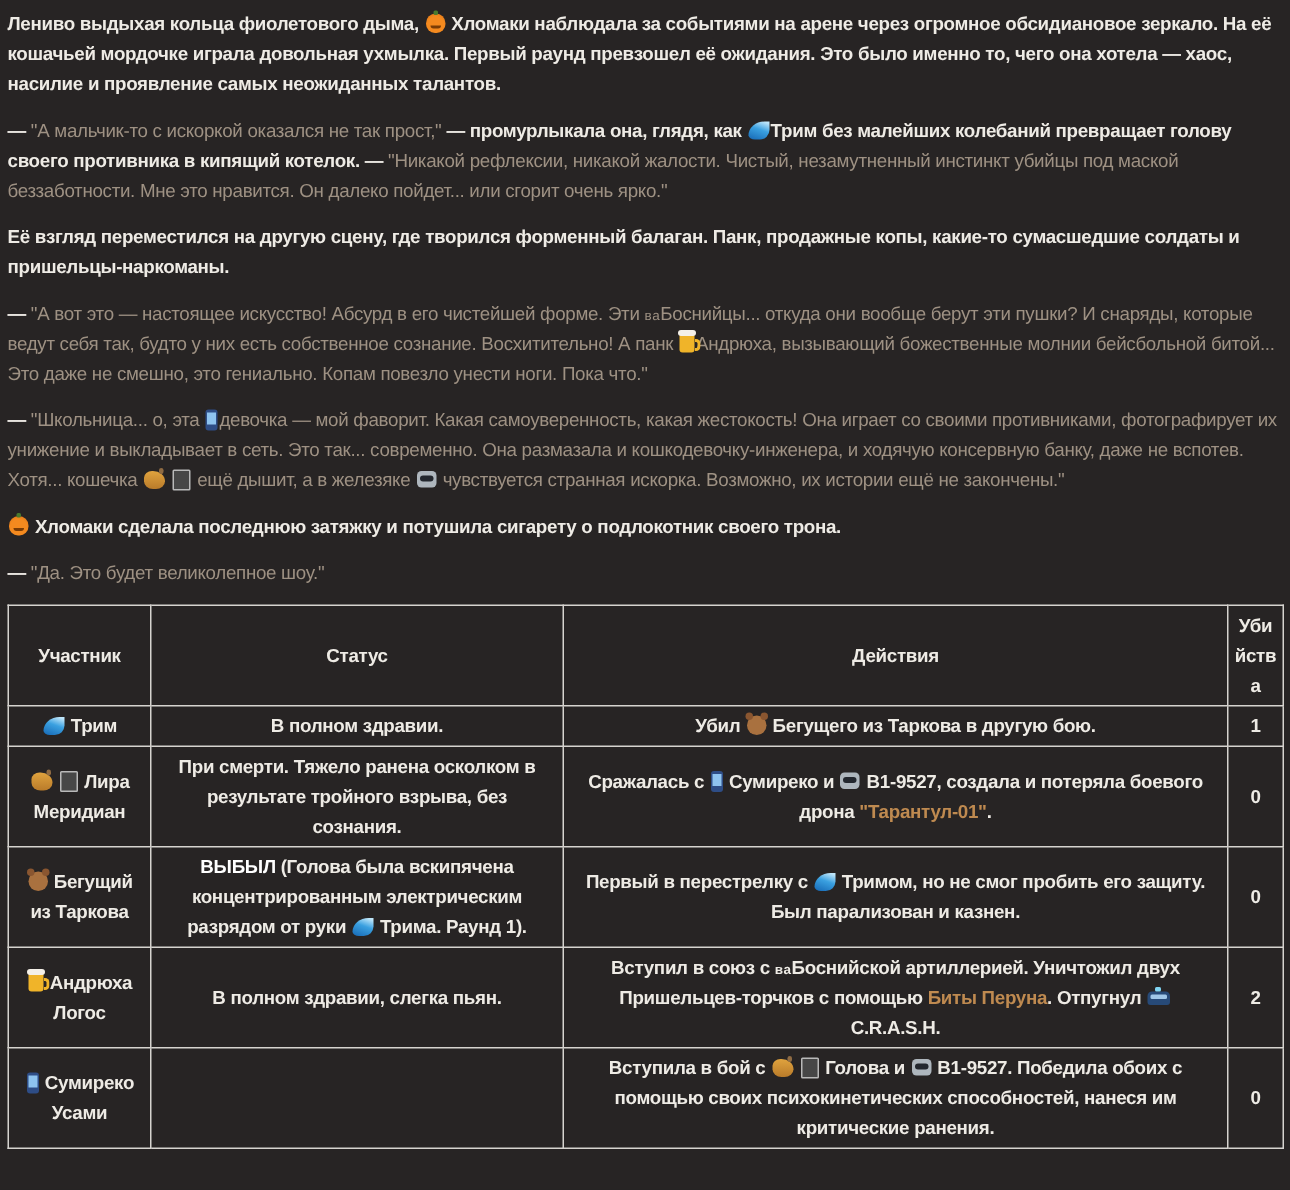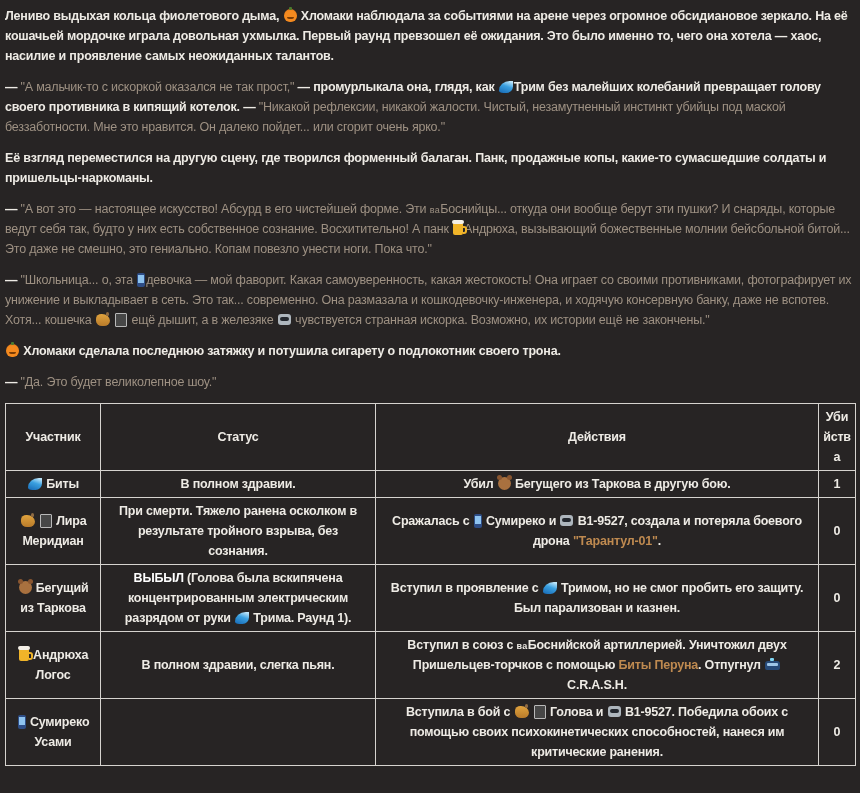--- a/index.html
+++ b/index.html
@@ -93,35 +93,35 @@
     <thead>
       <tr>
         <th>Участник</th>
         <th>Статус</th>
         <th>Действия</th>
         <th class="c-kills">Убийства</th>
       </tr>
     </thead>
     <tbody>
       <tr>
-        <td><span class="icon icon-wave"></span><span> Биты</span></td>
+        <td><span class="icon icon-wave"></span><span> Трим</span></td>
         <td><span>В полном здравии.</span></td>
         <td><span>Убил </span><span class="icon icon-bear"></span><span> Бегущего из Таркова в другую бою.</span></td>
         <td class="c-kills">1</td>
       </tr>
       <tr>
         <td><span class="icon icon-goat"></span><span> </span><span class="icon icon-tofu"></span><span> Лира Меридиан</span></td>
         <td><span>При смерти. Тяжело ранена осколком в результате тройного взрыва, без сознания.</span></td>
         <td><span>Сражалась с </span><span class="icon icon-phone"></span><span> Сумиреко и </span><span class="icon icon-robot"></span><span> В1-9527, создала и потеряла боевого дрона </span><span class="accent">"Тарантул-01"</span><span>.</span></td>
         <td class="c-kills">0</td>
       </tr>
       <tr>
         <td><span class="icon icon-bear"></span><span> Бегущий из Таркова</span></td>
         <td><span class="strong">ВЫБЫЛ</span><span> (Голова была вскипячена концентрированным электрическим разрядом от руки </span><span class="icon icon-wave"></span><span> Трима. Раунд 1).</span></td>
-        <td><span>Вступил в проявление с </span><span class="icon icon-wave"></span><span> Тримом, но не смог пробить его защиту. Был парализован и казнен.</span></td>
+        <td><span>Первый в перестрелку с </span><span class="icon icon-wave"></span><span> Тримом, но не смог пробить его защиту. Был парализован и казнен.</span></td>
         <td class="c-kills">0</td>
       </tr>
       <tr>
         <td><span class="icon icon-beer"></span><span> Андрюха Логос</span></td>
         <td><span>В полном здравии, слегка пьян.</span></td>
         <td><span>Вступил в союз с </span><span class="ri">ва</span><span>Боснийской артиллерией. Уничтожил двух Пришельцев-торчков с помощью </span><span class="accent italic">Биты Перуна</span><span>. Отпугнул </span><span class="icon icon-police"></span><span> C.R.A.S.H.</span></td>
         <td class="c-kills">2</td>
       </tr>
       <tr>
         <td><span class="icon icon-phone"></span><span> Сумиреко Усами</span></td>

